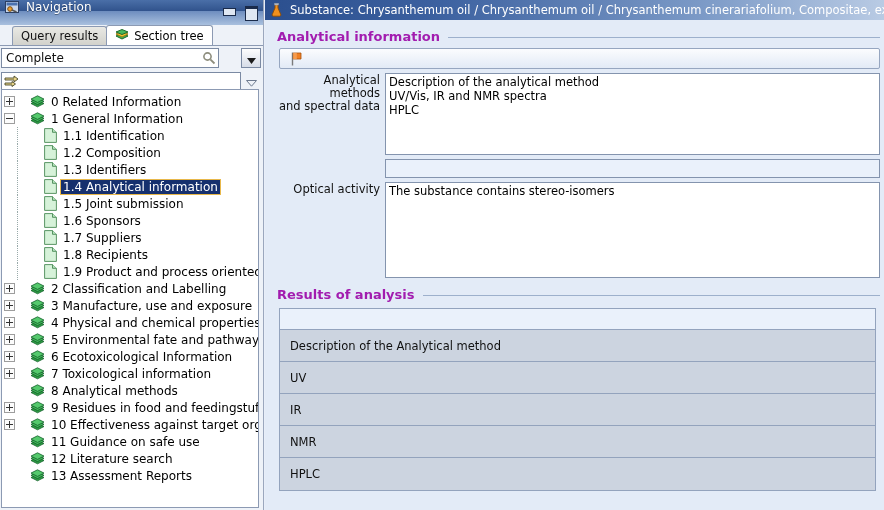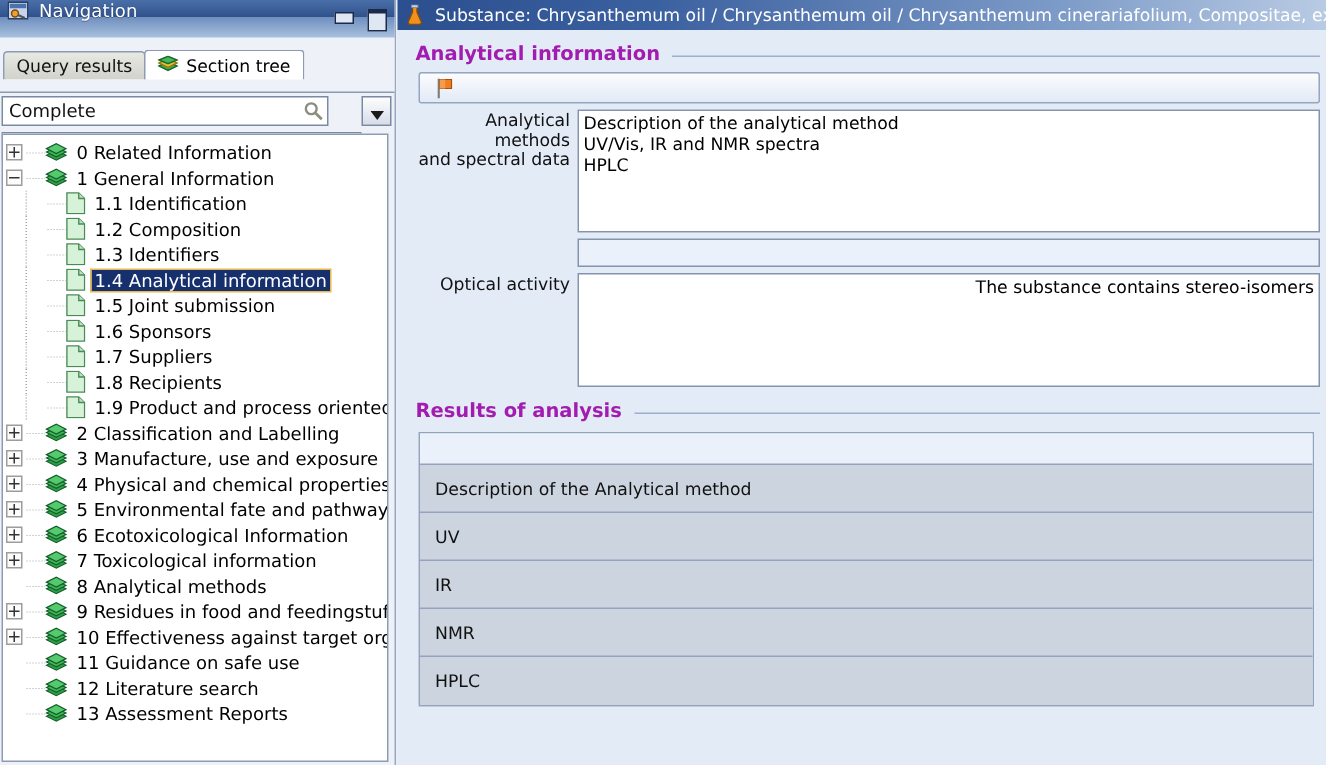--- a/index.html
+++ b/index.html
@@ -41,22 +41,22 @@
     width: 11px; height: 6px; border: 1px solid #1a2b4a; background: #dfe7f2;
   }
   .win-btn.max::after {
     content: ""; position: absolute; left: 1px; top: 1px;
     width: 11px; height: 11px; border: 1px solid #1a2b4a; background: #dfe7f2;
     border-top-width: 3px;
   }
 
   
   #nav-tabs {
-    height: 37px; display: flex; align-items: center;
-    background: #eef2f8; padding-left: 2px;
+    height: 21px; display: flex; align-items: center;
+    background: #eef2f8; padding-left: 12px;
     border-bottom: 1px solid #8c9ab3;
   }
   .nav-tab {
     height: 19px; display: flex; align-items: center;
     padding: 0 8px; font-size: 11.5px; color: #111;
     border: 1px solid #8c9ab3; border-bottom: none;
     border-radius: 3px 3px 0 0;
     background: linear-gradient(to bottom,#e9e9e4,#d2d2cc);
     margin-right: -1px;
     cursor: default;
@@ -194,21 +194,21 @@
     line-height: 13px; padding-top: 1px;
   }
   .field-textarea {
     flex: 1; background: #fff; border: 1px solid #8494ae;
     font-size: 11.5px; color: #000;
     padding: 1px 3px; line-height: 14px;
     white-space: pre-wrap;
     overflow: hidden;
   }
   .h-tall { height: 82px; }
-  .h-mid  { height: 76px; text-align: right; }
+  .h-mid  { height: 96px; }
   .input-strip {
     flex: 1; height: 19px; background: #eaf1fb;
     border: 1px solid #8494ae;
   }
 
   
   #results-table {
     margin: 2px 4px 0 4px;
     border: 1px solid #93a3bd;
     background: #fff;

